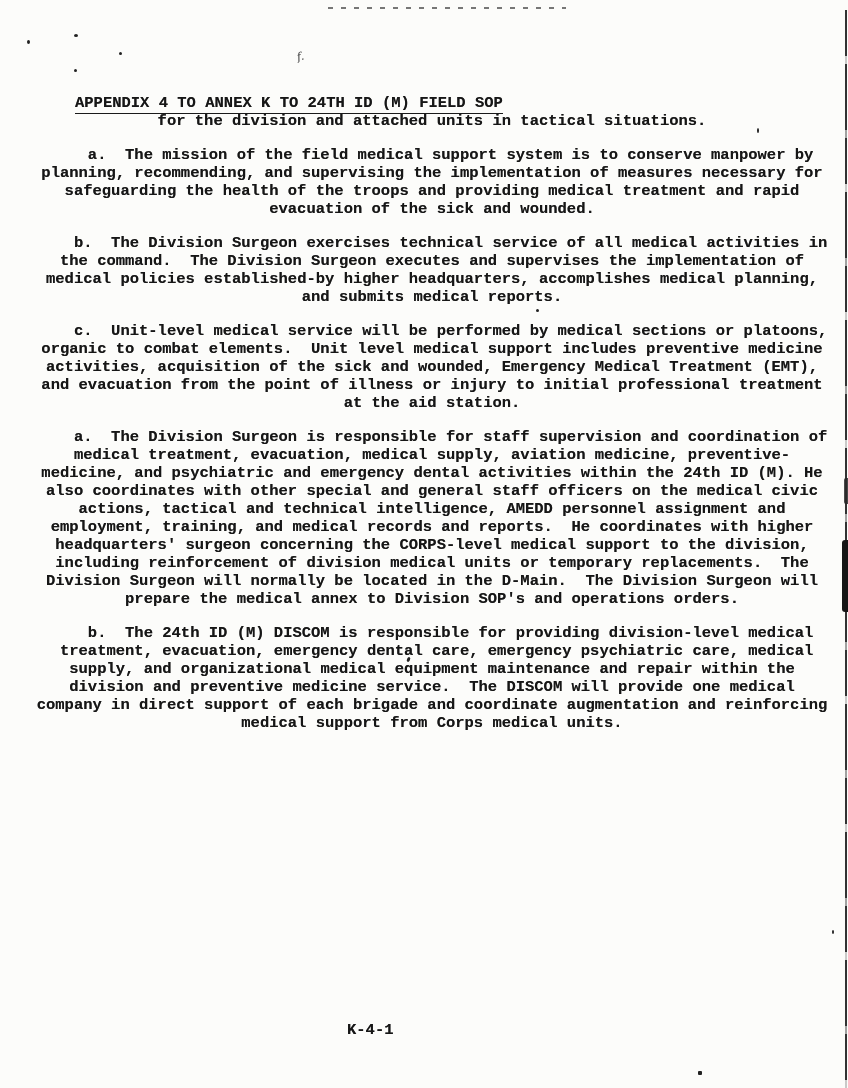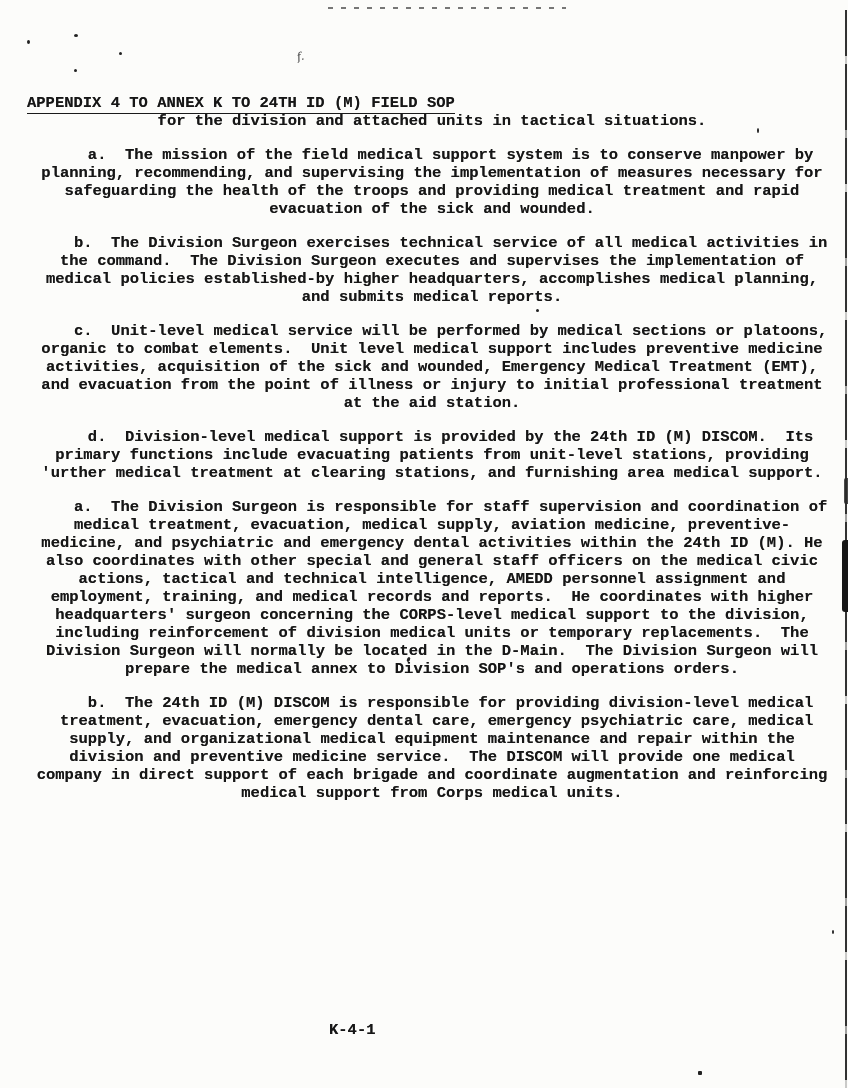--- a/index.html
+++ b/index.html
@@ -9,25 +9,25 @@
     background:#fcfcfa;
     overflow:hidden;
     font-family:"Liberation Mono","DejaVu Sans Mono",monospace;
     font-weight:bold;
     font-size:15.5px;
     line-height:18px;
     color:#161616;
     text-shadow:0 0 0.5px rgba(10,10,10,0.55);
   }
   .content{position:absolute;left:27px;top:94px;width:810px;}
-  .line{white-space:pre;}
+  .line{white-space:pre;margin-left:48px;}
   .lines{white-space:pre;text-align:center;}
   .blk{margin-top:16px;}
   .u{border-bottom:1.6px solid #1a1a1a;padding-bottom:1px;}
-  .footer{position:absolute;left:329px;top:1021px;white-space:pre;}
+  .footer{position:absolute;left:347px;top:1021px;white-space:pre;}
 
   
   .top-dots{
     position:absolute;left:328px;top:7px;width:238px;height:2px;
     background:repeating-linear-gradient(to right,#4a4a4a 0 5px,transparent 5px 13px);
     opacity:.75;
   }
   .edge-line{
     position:absolute;right:1px;top:10px;bottom:0;width:2.5px;
     background:repeating-linear-gradient(to bottom,
@@ -93,23 +93,20 @@
 evacuation of the sick and wounded.</div>
     <div class="blk lines">    b.  The Division Surgeon exercises technical service of all medical activities in
 the command.  The Division Surgeon executes and supervises the implementation of
 medical policies established-by higher headquarters, accomplishes medical planning,
 and submits medical reports.</div>
     <div class="blk lines">    c.  Unit-level medical service will be performed by medical sections or platoons,
 organic to combat elements.  Unit level medical support includes preventive medicine
 activities, acquisition of the sick and wounded, Emergency Medical Treatment (EMT),
 and evacuation from the point of illness or injury to initial professional treatment
 at the aid station.</div>
-    <div class="blk lines">    d.  Division-level medical support is provided by the 24th ID (M) DISCOM.  Its
-primary functions include evacuating patients from unit-level stations, providing
-'urther medical treatment at clearing stations, and furnishing area medical support.</div>
 
 
     <div class="blk lines">    a.  The Division Surgeon is responsible for staff supervision and coordination of
 medical treatment, evacuation, medical supply, aviation medicine, preventive-
 medicine, and psychiatric and emergency dental activities within the 24th ID (M). He
 also coordinates with other special and general staff officers on the medical civic
 actions, tactical and technical intelligence, AMEDD personnel assignment and
 employment, training, and medical records and reports.  He coordinates with higher
 headquarters' surgeon concerning the CORPS-level medical support to the division,
 including reinforcement of division medical units or temporary replacements.  The

